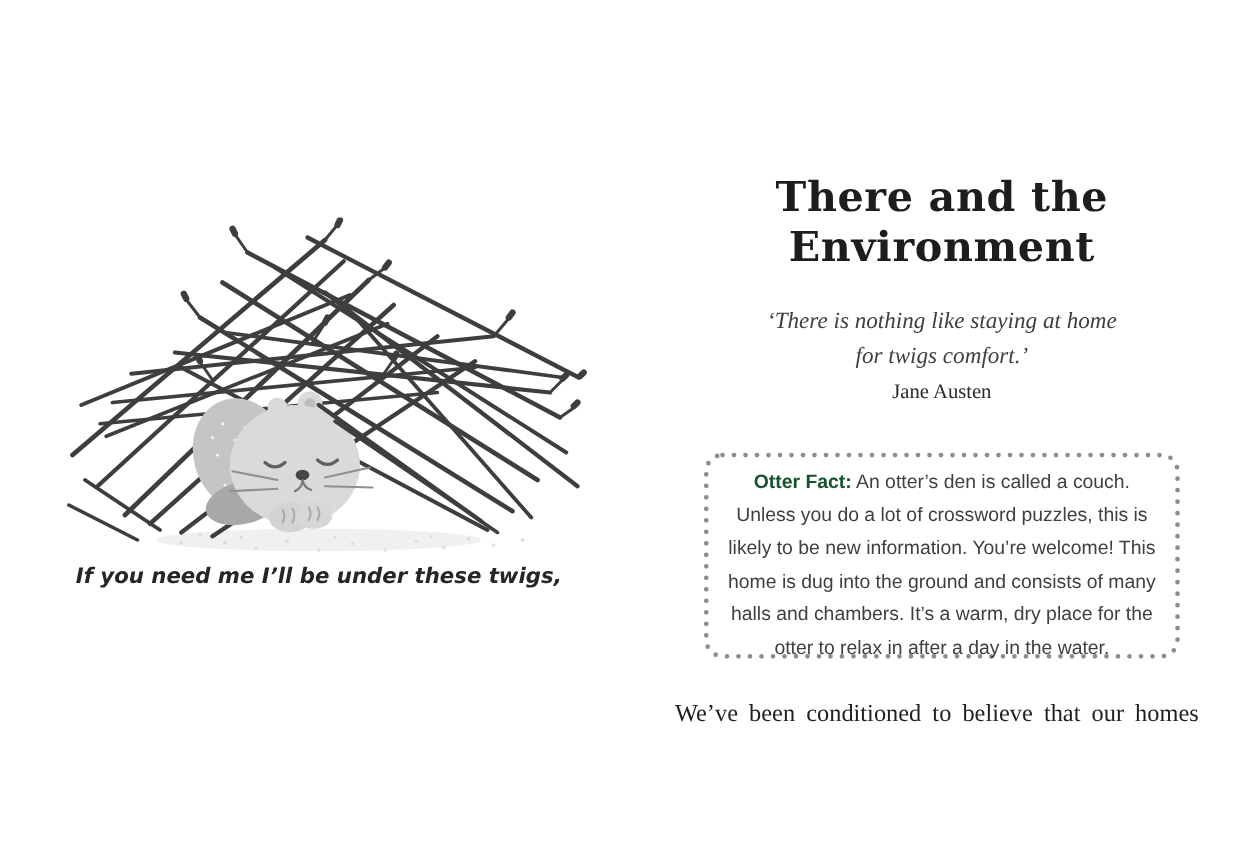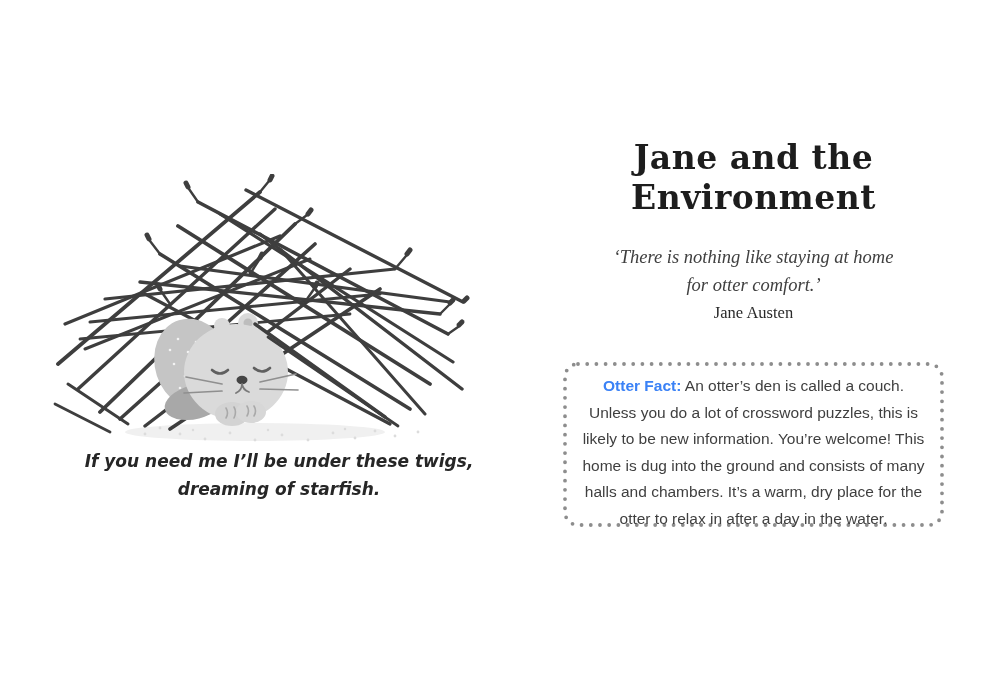--- a/index.html
+++ b/index.html
@@ -15,21 +15,20 @@
   .illustration{
     position:absolute;left:50px;top:174px;width:420px;height:276px;
   }
   .caption{
     position:absolute;left:55px;top:447px;width:400px;
     text-align:center;
     font-family:"DejaVu Sans", sans-serif;
     font-style:italic;font-weight:bold;
     font-size:17px;line-height:28px;
     color:#262626;
-    margin-left:24px;
   }
   
   .chapter-title{
     position:absolute;left:520px;top:138px;width:467px;
     text-align:center;
     font-family:"DejaVu Serif", serif;
     font-weight:bold;
     font-size:33px;line-height:40px;
     color:#1d1d1d;
     letter-spacing:0.5px;
@@ -54,21 +53,21 @@
     box-sizing:border-box;
   }
   .fact-border{position:absolute;left:0;top:0;width:383px;height:167px;}
   .fact-text{
     position:absolute;left:16px;top:12px;width:351px;
     text-align:center;
     font-family:"Liberation Sans", sans-serif;
     font-size:15.5px;line-height:26.5px;
     color:#3f3f3f;
   }
-  .fact-label{font-weight:bold;color:#3b82f6;}
+  .fact-label{font-weight:bold;color:#14532d;}
   .body-text{
     position:absolute;left:540px;top:556px;width:419px;
     font-family:"Liberation Serif", serif;
     font-size:19.5px;line-height:32px;
     color:#1f1f1f;
   }
   .body-line{text-align:justify;text-align-last:justify;}
 </style>
 </head>
 <body>
@@ -203,38 +202,38 @@
 
       <g stroke="#3e3e3e" stroke-linecap="round">
         <line x1="205" y1="150" x2="335" y2="243" stroke-width="3.4"></line>
         <line x1="218" y1="163" x2="348" y2="252" stroke-width="2.8"></line>
       </g>
     </svg>
   </div>
 
   <div class="caption">
     <div>If you need me I’ll be under these twigs,</div>
-    <div>dreaming of starfish.</div>
-  </div>
-
-  <div class="chapter-title">Jane and the Environment</div>
+  </div>
+
+  <div class="chapter-title">There and the Environment</div>
 
   <div class="quote">
     <div>‘There is nothing like staying at home</div>
-    <div>for otter comfort.’</div>
+    <div>for twigs comfort.’</div>
   </div>
 
   <div class="attribution">Jane Austen</div>
 
   <div class="fact-box">
     <svg class="fact-border" width="383" height="167" viewBox="0 0 383 167" xmlns="http://www.w3.org/2000/svg">
       <rect x="3" y="3" width="377" height="161" rx="13" fill="none" stroke="#8d8d8d" stroke-width="3.8" stroke-linecap="round" stroke-dasharray="0 9.2"></rect>
     </svg>
     <div class="fact-text">
       <span class="fact-label">Otter Fact:</span>
       <span>An otter’s den is called a couch. Unless you do a lot of crossword puzzles, this is likely to be new information. You’re welcome! This home is dug into the ground and consists of many halls and chambers. It’s a warm, dry place for the otter to relax in after a day in the water.</span>
     </div>
   </div>
 
   <div class="body-text">
+    <div class="body-line">We’ve been conditioned to believe that our homes</div>
   </div>
 
 </div>
 
 </body></html>

